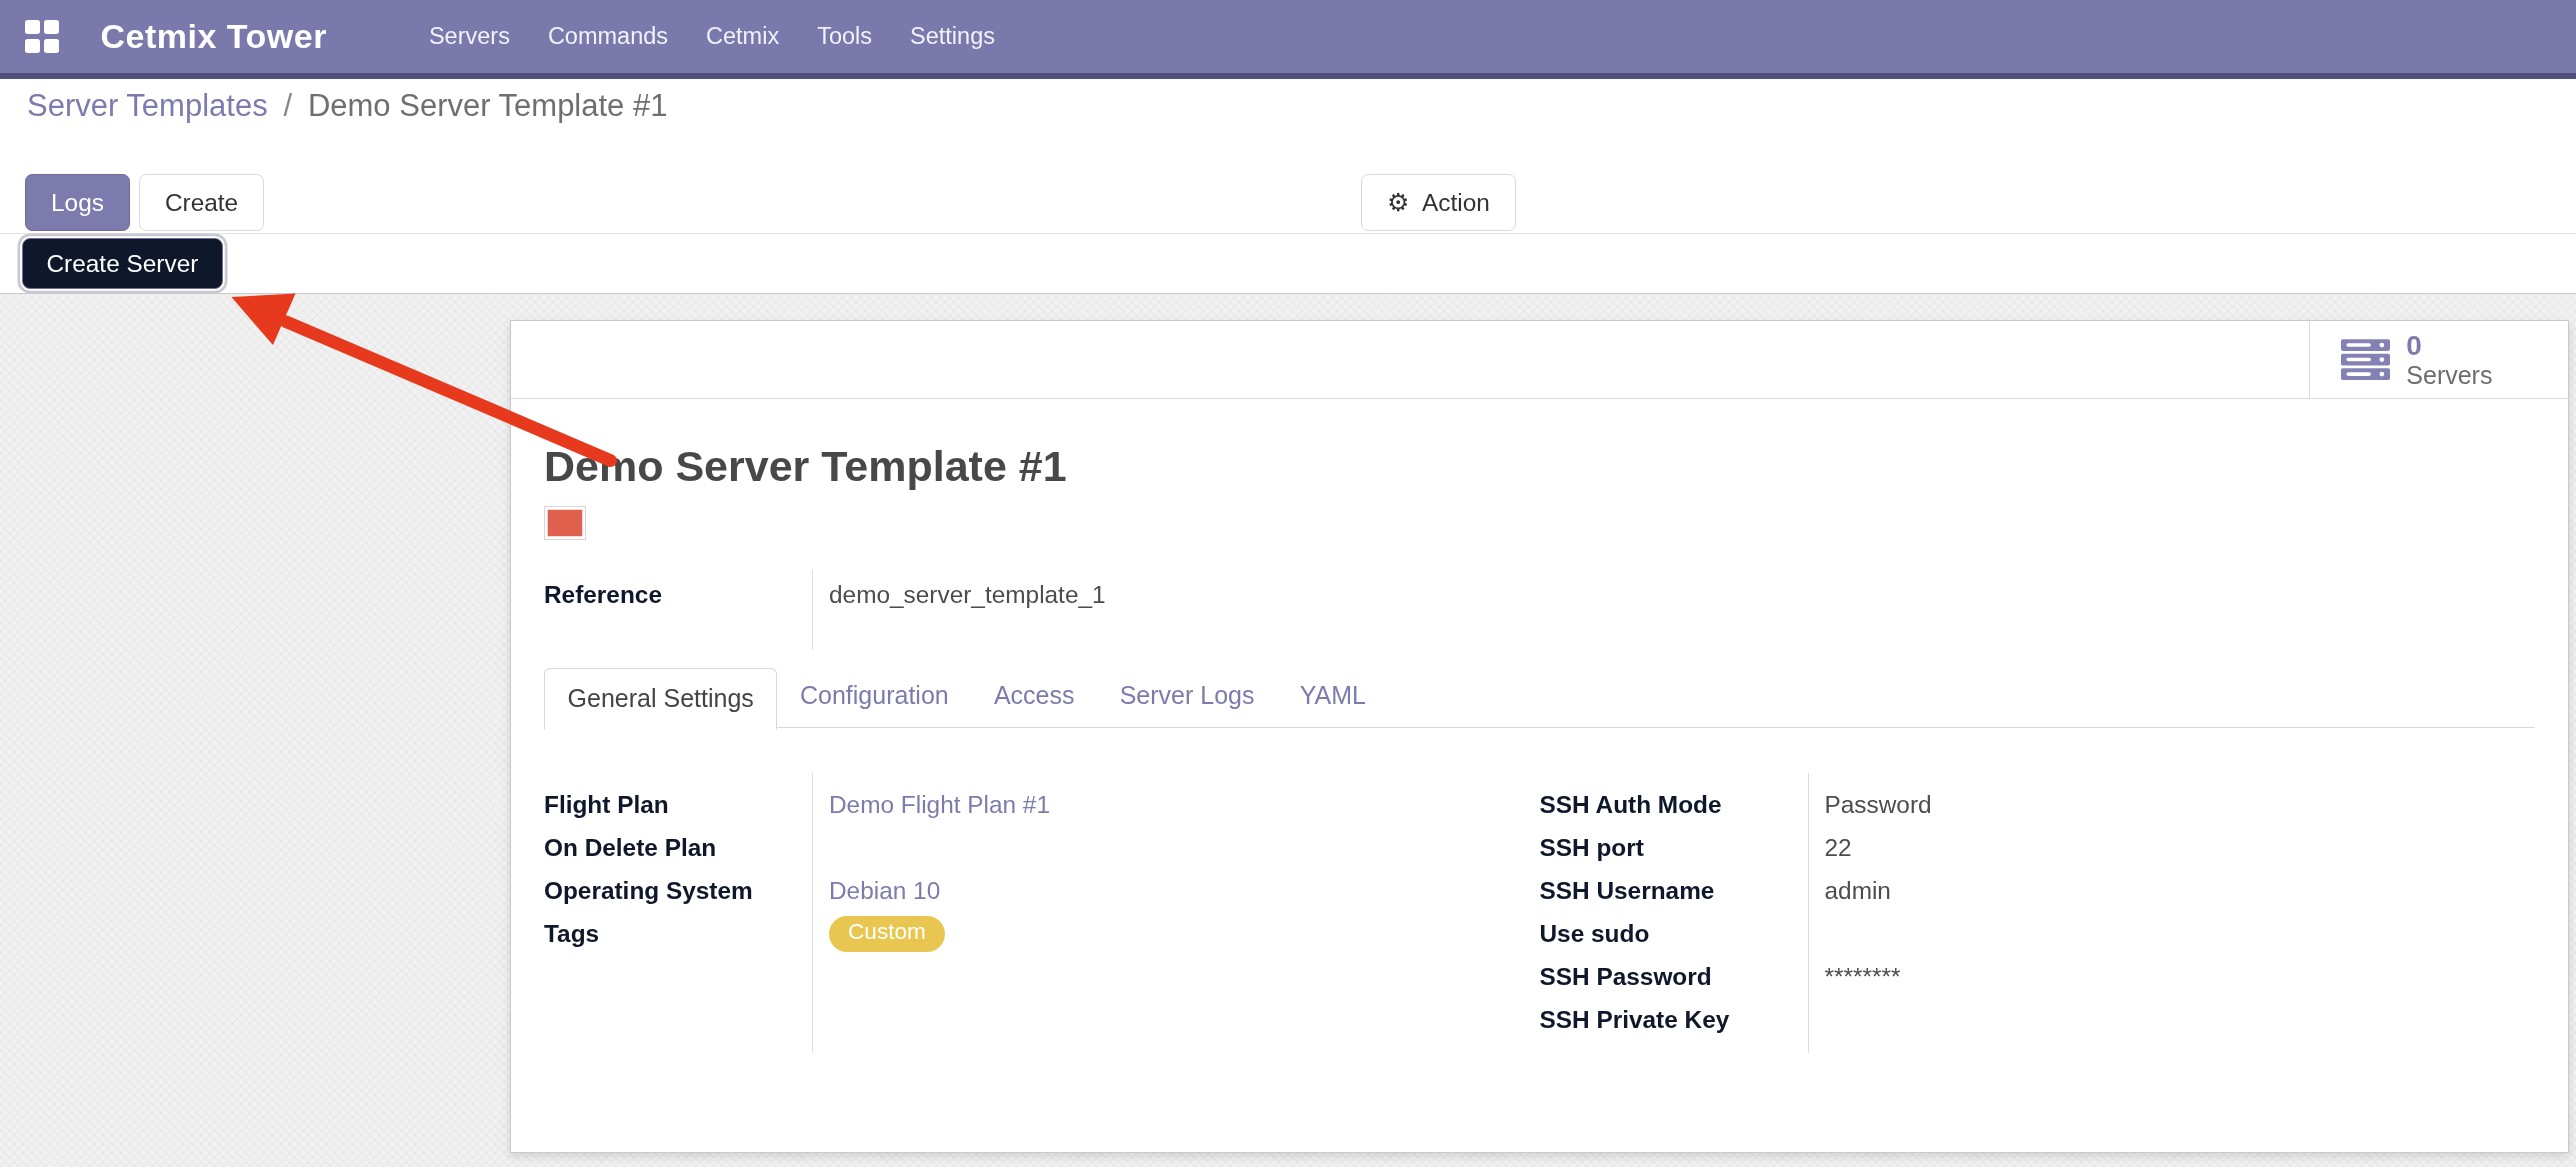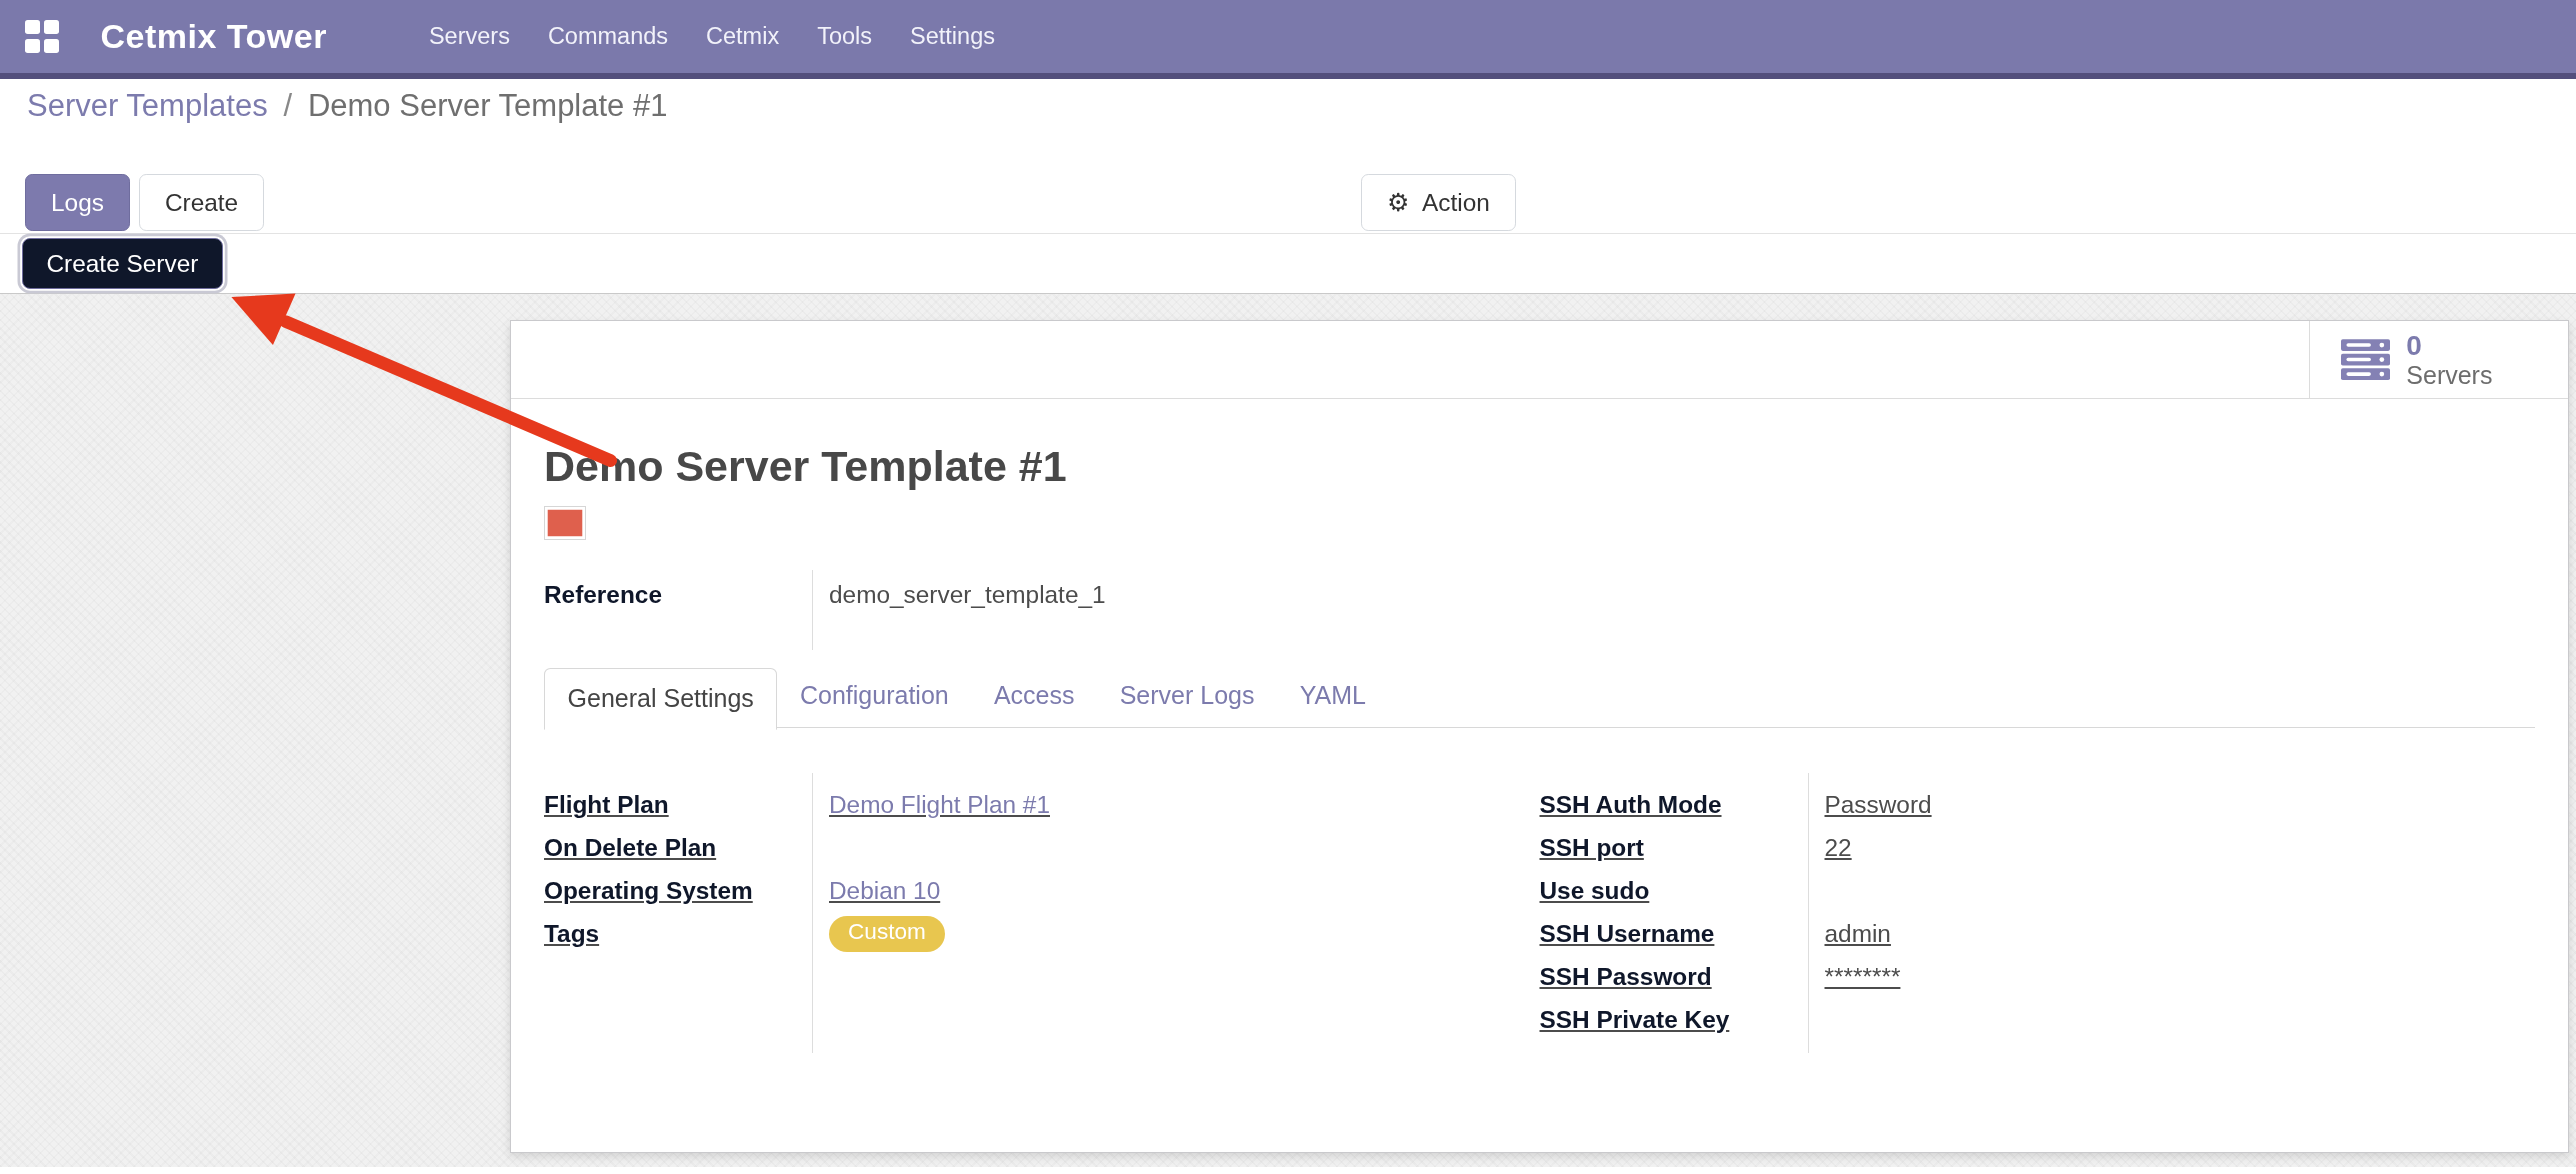--- a/index.html
+++ b/index.html
@@ -85,21 +85,21 @@
   .ref-group .vline { top:-5.4px; bottom:-16.3px; }
 
   .tabs { margin-top:31px; display:flex; border-bottom:0.9px solid #d8d8d8; height:63px; }
   .tab { font-size:25px; color:#7c7bad; padding:0 22.6px; display:flex; align-items:center; cursor:pointer; position:relative; }
   .tab.active {
     color:#444; background:#fff; border:0.9px solid #d8d8d8; border-bottom:0.9px solid #fff;
     border-radius:6.3px 6.3px 0 0; top:3px;
   }
 
   .tab-content { margin-top:56px; display:flex; }
-  .col { width:999px;text-decoration:underline; }
+  .col { width:999px; }
   .tag-pill {
     display:inline-block; background:#e8c64f; color:#fff; font-size:22.6px;
     padding:4.5px 19px 7.2px 19px; border-radius:22px; line-height:1.1;
   }
 
   
   .annotation-layer { position:absolute; left:0; top:0; width:2576px; height:1174px; pointer-events:none; z-index:60; }
 </style>
 </head>
 <body>
@@ -214,26 +214,26 @@
           <div class="vline"></div>
           <div class="frow">
             <span class="flabel">SSH Auth Mode</span>
             <span class="fvalue">Password</span>
           </div>
           <div class="frow">
             <span class="flabel">SSH port</span>
             <span class="fvalue">22</span>
           </div>
           <div class="frow">
+            <span class="flabel">SSH Username</span>
+            <span class="fvalue">admin</span>
+          </div>
+          <div class="frow">
             <span class="flabel">Use sudo</span>
             <span class="fvalue"></span>
-          </div>
-          <div class="frow">
-            <span class="flabel">SSH Username</span>
-            <span class="fvalue">admin</span>
           </div>
           <div class="frow">
             <span class="flabel">SSH Password</span>
             <span class="fvalue">********</span>
           </div>
           <div class="frow">
             <span class="flabel">SSH Private Key</span>
             <span class="fvalue"></span>
           </div>
         </div>

